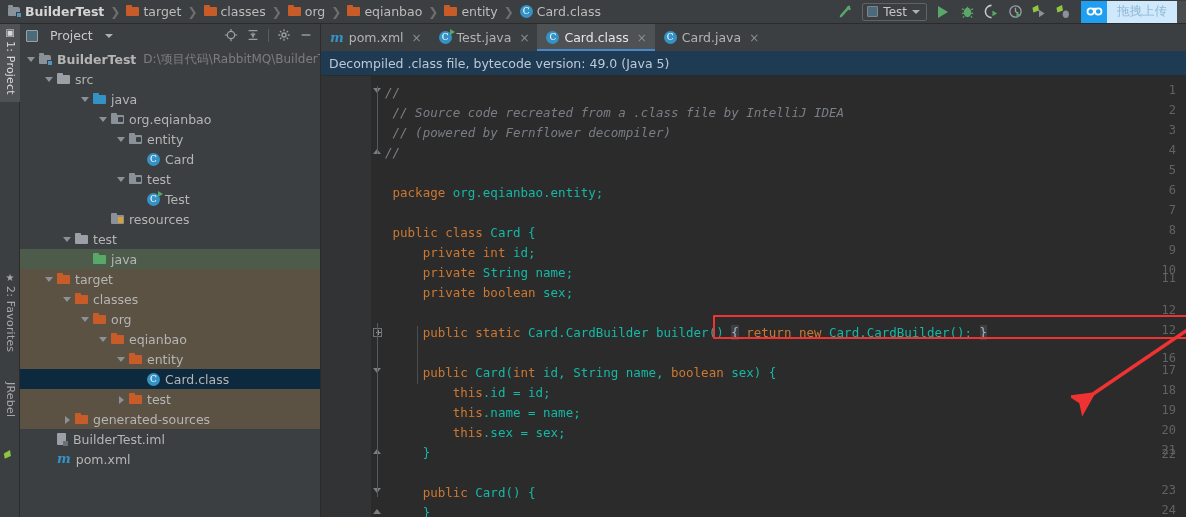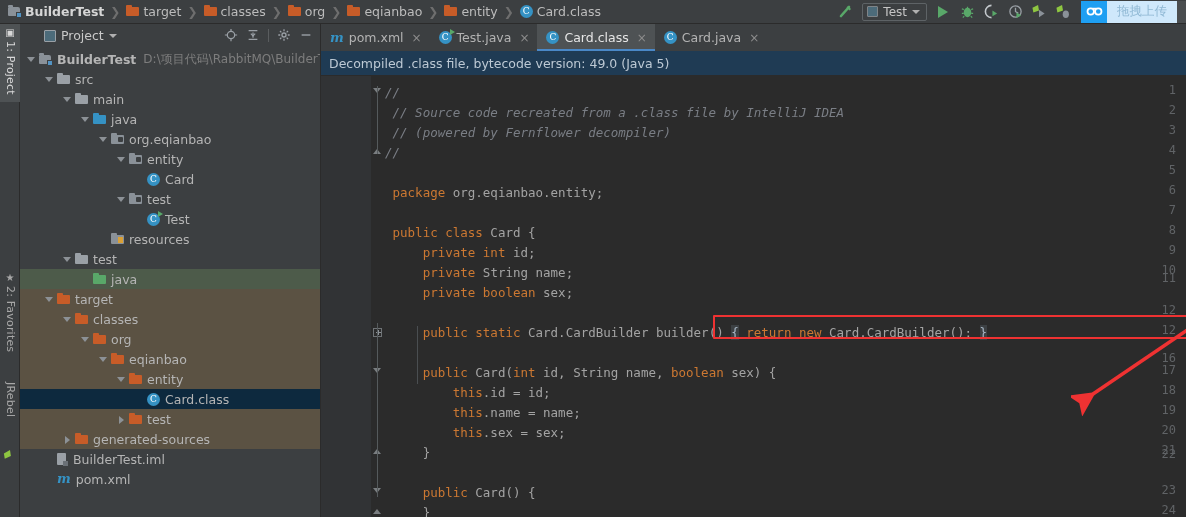--- a/index.html
+++ b/index.html
@@ -91,21 +91,21 @@
   }
   .vtab.active { background:#4e5254; color:#d8d8d8; }
   .vico { writing-mode: horizontal-tb; font-size:10px; }
 
   
   .project-panel {
     position:absolute; left:20px; top:24px; width:301px; height:493px;
     background:#3c3f41; overflow:hidden;
   }
   .pp-header {
-    height:23px; display:flex; align-items:center; padding-left:24px; gap:5px;
+    height:23px; display:flex; align-items:center; padding-left:6px; gap:12px;
     color:#c8c8c8; font-size:12.5px;
   }
   .pp-header .tw-ico { width:12px;height:12px;border:1.5px solid #9aa0a6;border-radius:1px;background:#4c6b7a;}
   .pp-actions { margin-left:auto; display:flex; align-items:center; gap:8px; padding-right:8px; color:#9aa0a6; }
   .pp-act { font-size:13px; line-height:13px; }
   .pp-sep { width:1px; height:13px; background:#5a5d5f; }
 
   .tree { position:relative; padding-top:2px; font-size:12.5px; }
   .row {
     display:flex; align-items:center; height:20px; padding-left:6px; white-space:nowrap;
@@ -165,21 +165,21 @@
   .foldline { position:absolute; left:56px; width:1px; background:#555a5c; }
 
   .code {
     position:absolute; left:64px; top:0; right:0; height:441px;
     font-family:"DejaVu Sans Mono", "Liberation Mono", monospace;
     font-size:12.5px; white-space:pre;
   }
   .cl { position:absolute; left:0; height:20px; line-height:20px; }
   .kw { color:#cc7832; }
   .cm { color:#7a7e85; font-style:italic; }
-  .pl { color:#a3a3a3; }
+  .pl { color:#14b8a6; }
   .folded-brace { background:#3c4043; color:#a9b7c6; }
 
   .hl-box {
     position:absolute; border:2px solid #ef3232; border-radius:1px;
     pointer-events:none;
   }
   .arrow-ann { position:absolute; left:750px; top:230px; width:190px; height:110px; pointer-events:none;}
 
   .watermark {
     position:absolute; right:18px; bottom:10px;
@@ -363,27 +363,20 @@
           </span>
           <span class="lbl" style="font-weight: bold;">BuilderTest</span>
           <span class="path">D:\项目代码\RabbitMQ\BuilderTes</span>
         </div>
         <div class="row" style="padding-left: 24px;">
           <span class="arrow open"></span>
           <span class="ic ic-folder gray">
             <i class="f"></i>
           </span>
           <span class="lbl">src</span>
-        </div>
-        <div class="row" style="padding-left: 42px;">
-          <span class="arrow open"></span>
-          <span class="ic ic-folder gray">
-            <i class="f"></i>
-          </span>
-          <span class="lbl">main</span>
         </div>
         <div class="row" style="padding-left: 60px;">
           <span class="arrow open"></span>
           <span class="ic ic-folder blue">
             <i class="f"></i>
           </span>
           <span class="lbl">java</span>
         </div>
         <div class="row" style="padding-left: 78px;">
           <span class="arrow open"></span>

